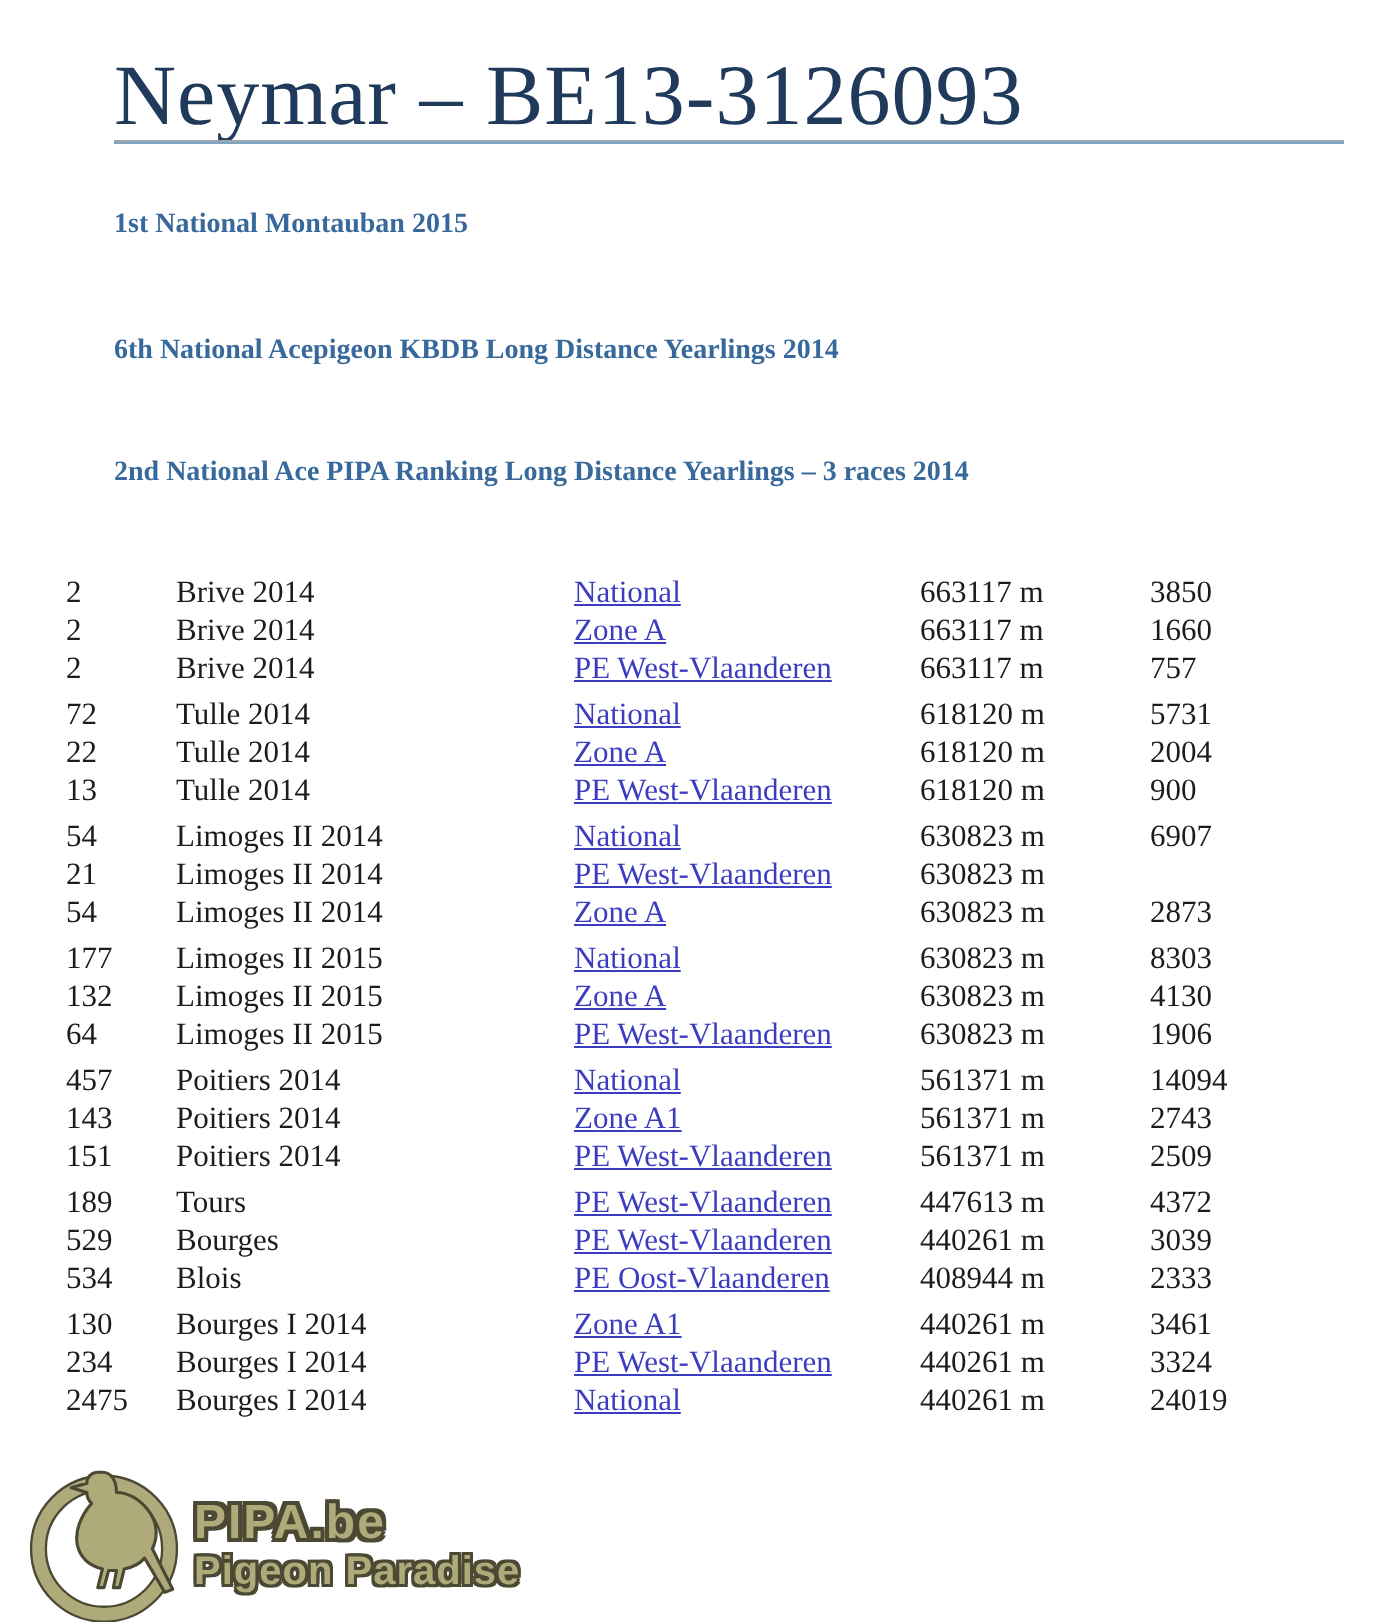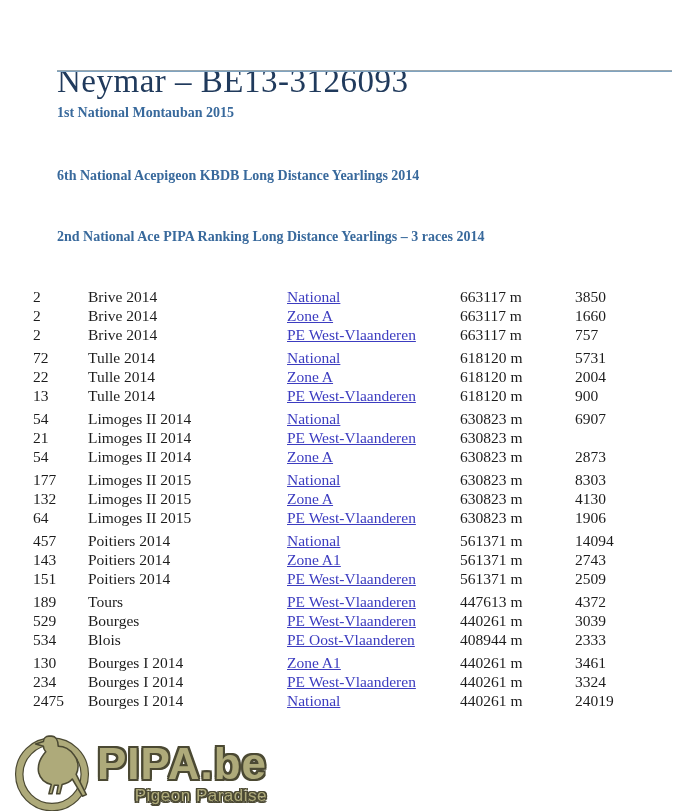--- a/index.html
+++ b/index.html
@@ -16,25 +16,24 @@
   .page{
     position:relative;
     width:700px;height:812px;
     background:#fff;
     overflow:hidden;
     font-family:"Liberation Serif", serif;
   }
   .doc-title{
     position:absolute;left:57px;top:24px;right:16px;
     font-family:"Liberation Serif", serif;
-    font-size:33px;font-weight:400;
+    font-size:43px;font-weight:400;
     color:var(--title);
     letter-spacing:0.5px;
     white-space:nowrap;
-    margin-top:39px;
   }
   .title-rule{
     position:absolute;left:57px;top:70px;width:615px;height:2px;
     background:var(--rule);
     border-top:1px solid #9aa7ae;
   }
   .achievement{
     position:absolute;left:57px;right:20px;
     font-family:"Liberation Serif", serif;
     font-size:14px;font-weight:700;
@@ -62,31 +61,31 @@
     cursor:pointer;
   }
   .logo{
     position:absolute;left:13px;top:733px;
     display:flex;align-items:center;
     font-family:"Liberation Sans", sans-serif;
   }
   .emblem{width:78px;height:78px;flex:0 0 auto;}
   .logo-text{margin-left:6px;margin-top:2px;}
   .brand{
-    font-size:44px;font-weight:700;line-height:1.05;
+    font-size:24px;font-weight:700;line-height:1.05;
     color:var(--logo-fill);
     letter-spacing:1px;
     text-shadow:
       -2px -2px 0 var(--logo-outline), 2px -2px 0 var(--logo-outline),
       -2px  2px 0 var(--logo-outline), 2px  2px 0 var(--logo-outline),
       -2px  0   0 var(--logo-outline), 2px  0   0 var(--logo-outline),
        0   -2px 0 var(--logo-outline), 0    2px 0 var(--logo-outline);
   }
   .tagline{
-    font-size:17px;font-weight:400;line-height:1.1;
+    font-size:20px;font-weight:700;line-height:1.1;
     color:var(--logo-fill);
     letter-spacing:0.5px;
     text-shadow:
       -1.5px -1.5px 0 var(--logo-outline), 1.5px -1.5px 0 var(--logo-outline),
       -1.5px  1.5px 0 var(--logo-outline), 1.5px  1.5px 0 var(--logo-outline),
       -1.5px  0     0 var(--logo-outline), 1.5px  0     0 var(--logo-outline),
        0     -1.5px 0 var(--logo-outline), 0     1.5px 0 var(--logo-outline);
     text-align: right;
   }
 </style>

